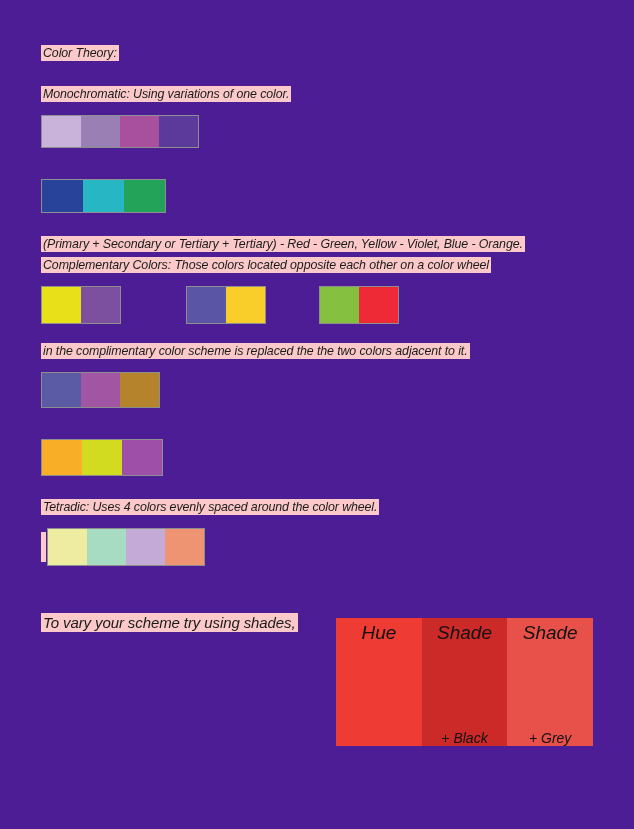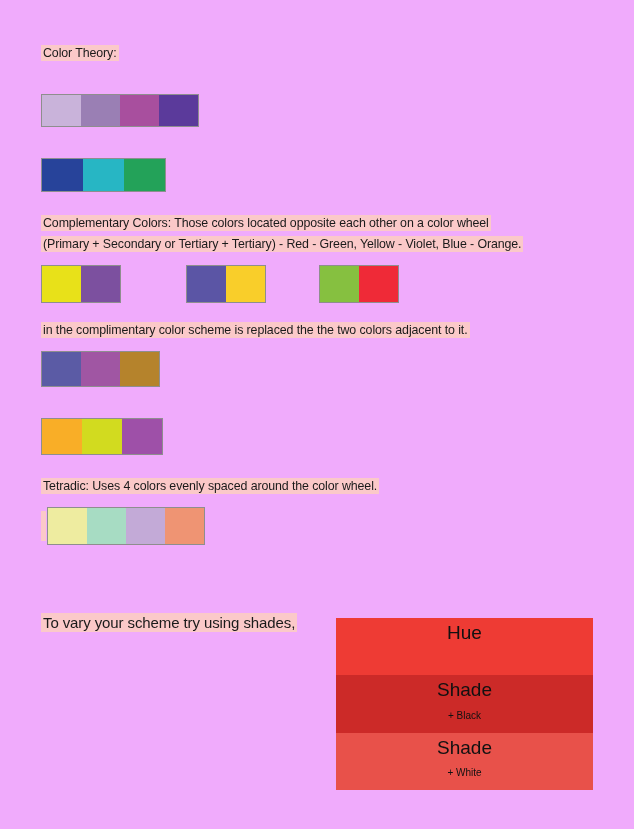--- a/index.html
+++ b/index.html
@@ -12,21 +12,22 @@
     height: 829px;
     position: relative;
     font-family: "Liberation Sans", sans-serif;
     overflow: hidden;
   }
   .page {
     position: absolute;
     left: 0; top: 0;
     width: 634px;
     height: 829px;
-    background: #f0abfc;
+    background: #4c1d95;
+    font-style: italic;
   }
   .content {
     position: absolute;
     left: 41px;
     top: 42px;
     width: 560px;
   }
   
   .line {
     display: block;
@@ -111,61 +112,64 @@
     line-height: 23px;
   }
   .bottom-line { line-height: 25px; display: block; }
 
   
   .hst-chart {
     position: absolute;
     left: 336px;
     top: 618px;
     width: 257px;
-    height: 172px;
-    display: flex;
-    flex-direction: column;
+    height: 128px;
+    display: flex;
+    flex-direction: row;
     border-radius: 20px;
   }
   .hst-col {
     flex: 1 1 0;
     position: relative;
     display: flex;
     flex-direction: column;
     justify-content: space-between;
     align-items: center;
   }
   .hst-head {
     font-size: 19px;
     color: #111111;
     margin-top: 4px;
     font-family: "Liberation Sans", sans-serif;
   }
   .hst-foot {
-    font-size: 10px;
+    font-size: 14px;
     color: #111111;
-    margin-bottom: 12px;
+    margin-bottom: 0;
     font-family: "Liberation Sans", sans-serif;
     white-space: nowrap;
   }
   .hst-foot.empty { visibility: hidden; }
 </style>
 </head>
 <body>
 
 <div class="page">
 
   <div class="content">
 
     <div class="line block-title">
       <span class="hl">Color Theory:</span>
     </div>
 
     <div class="gap-l"></div>
 
+    <div class="line">
+      <span class="hl">Monochromatic: Using variations of one color.</span>
+    </div>
     <div class="gap-s"></div>
     <div class="swatch-row">
       <div class="swatch-group mono">
         <span class="sw" style="background: rgb(201, 179, 218);"></span>
         <span class="sw" style="background: rgb(154, 127, 180);"></span>
         <span class="sw" style="background: rgb(168, 79, 158);"></span>
         <span class="sw" style="background: rgb(91, 58, 155);"></span>
       </div>
     </div>
 
@@ -176,24 +180,24 @@
       <div class="swatch-group analog">
         <span class="sw" style="background: rgb(39, 67, 154);"></span>
         <span class="sw" style="background: rgb(39, 182, 196);"></span>
         <span class="sw" style="background: rgb(35, 162, 89);"></span>
       </div>
     </div>
 
     <div class="gap-l"></div>
 
     <div class="line">
+      <span class="hl">(Primary + Secondary or Tertiary + Tertiary) - Red - Green, Yellow - Violet, Blue - Orange.</span>
+    </div>
+    <div class="line">
       <span class="hl">Complementary Colors: Those colors located opposite each other on a color wheel</span>
-    </div>
-    <div class="line">
-      <span class="hl">(Primary + Secondary or Tertiary + Tertiary) - Red - Green, Yellow - Violet, Blue - Orange.</span>
     </div>
     <div class="gap-s"></div>
     <div class="swatch-row">
       <div class="swatch-group comp">
         <span class="sw" style="background: rgb(232, 225, 25);"></span>
         <span class="sw" style="background: rgb(124, 80, 159);"></span>
       </div>
       <div class="comp-spacer-a"></div>
       <div class="swatch-group comp">
         <span class="sw" style="background: rgb(91, 85, 165);"></span>
@@ -259,17 +263,17 @@
     <div class="hst-col" style="background: rgb(238, 59, 52);">
       <span class="hst-head">Hue</span>
       <span class="hst-foot empty"></span>
     </div>
     <div class="hst-col" style="background: rgb(204, 42, 40);">
       <span class="hst-head">Shade</span>
       <span class="hst-foot">+ Black</span>
     </div>
     <div class="hst-col" style="background: rgb(232, 81, 74);">
       <span class="hst-head">Shade</span>
-      <span class="hst-foot">+ White</span>
+      <span class="hst-foot">+ Grey</span>
     </div>
   </div>
 
 </div>
 
 </body></html>

